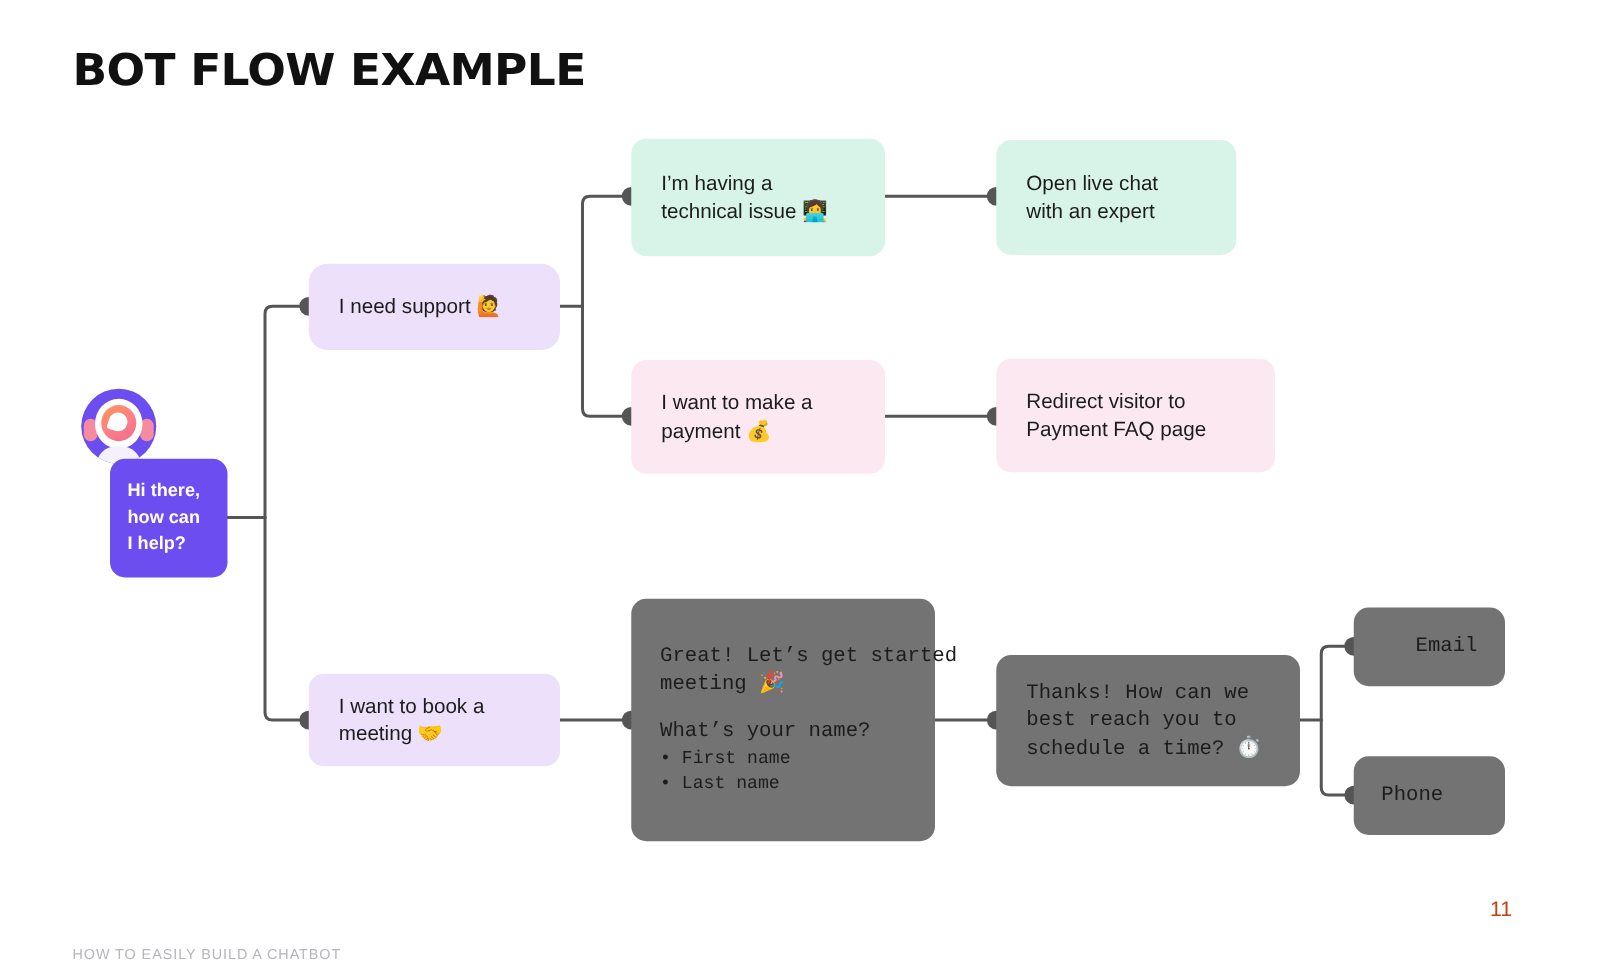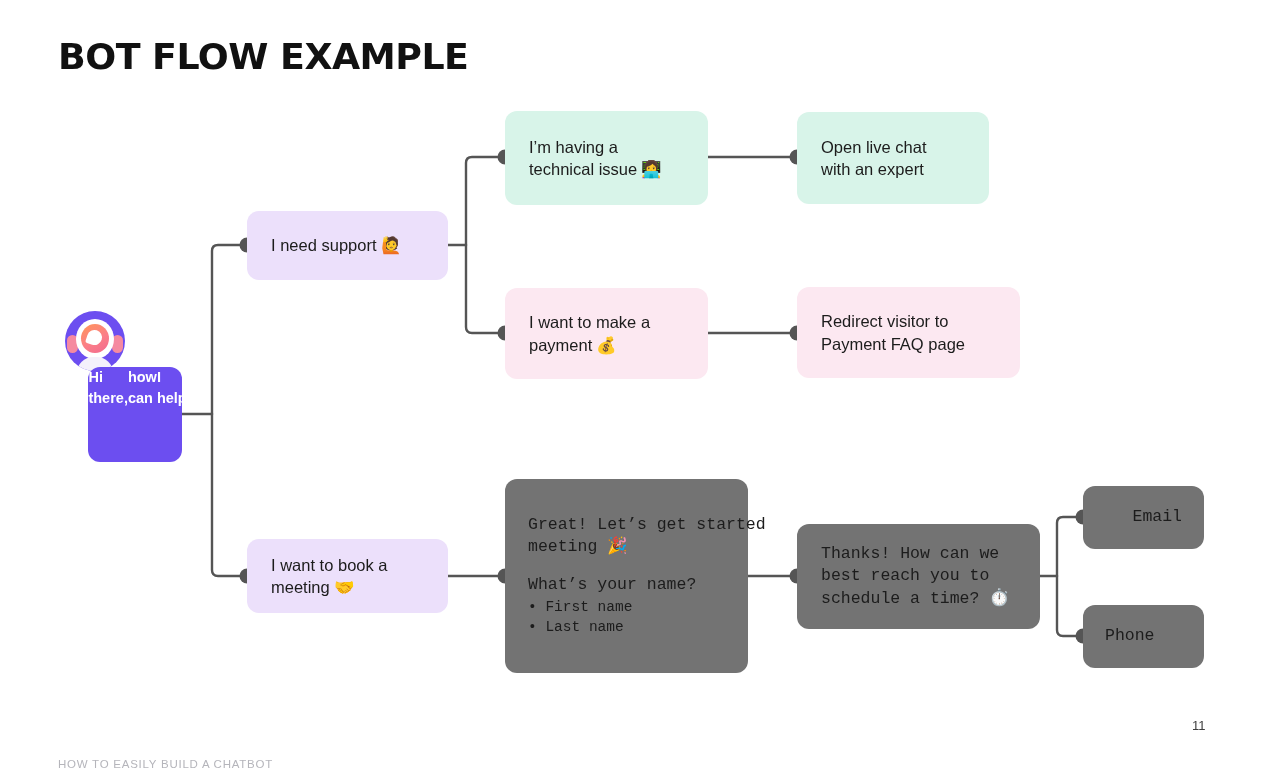--- a/index.html
+++ b/index.html
@@ -21,41 +21,41 @@
   }
 
   
   .footer-label {
     position: absolute; left: 58px; top: 758px;
     font-size: 11.5px; letter-spacing: 0.75px;
     color: #b5b5bb; text-transform: uppercase;
   }
   .page-num {
     position: absolute; left: 1192px; top: 718px;
-    font-size: 13px; color: #404040;
+    font-size: 17px; color: #c2410c;
   }
 
   
   #wires { position: absolute; left: 0; top: 0; width: 1280px; height: 784px; }
 
   
   .node {
     position: absolute;
     border-radius: 12px;
     display: flex; flex-direction: column; justify-content: center;
     padding: 16px 24px;
     font-size: 16.5px; line-height: 1.34; color: #1c1c1c;
   }
   .node .ln { white-space: nowrap; }
   .lavender { background: #ece0fb; }
   .mint     { background: #d8f4e9; }
   .pink     { background: #fce8f1; }
   .peach    { background: #737373; font-family: Liberation Mono, monospace; }
 
-  .n-support  { left: 247px; top: 211px; width: 201px; height: 69px; }
+  .n-support  { left: 247px; top: 211px; width: 201px; height: 69px; border-radius: 15px; }
   .n-tech     { left: 505px; top: 111px; width: 203px; height: 94px; }
   .n-livechat { left: 797px; top: 112px; width: 192px; height: 92px; }
   .n-payment  { left: 505px; top: 288px; width: 203px; height: 91px; }
   .n-redirect { left: 797px; top: 287px; width: 223px; height: 91px; }
   .n-meeting  { left: 247px; top: 539px; width: 201px; height: 74px; }
   .n-great    { left: 505px; top: 479px; width: 243px; height: 194px; padding: 0 23px; }
   .n-thanks   { left: 797px; top: 524px; width: 243px; height: 105px; }
   .n-email    { left: 1083px; top: 486px; width: 121px; height: 63px; padding: 0 22px; text-align: right; }
   .n-phone    { left: 1083px; top: 605px; width: 121px; height: 63px; padding: 0 22px; }
 
@@ -93,21 +93,21 @@
   .bot-body {
     position: absolute; left: 12px; bottom: -6px;
     width: 36px; height: 20px; border-radius: 16px 16px 0 0;
     background: #f4f1fb;
   }
   .bot-bubble {
     position: absolute; left: 88px; top: 367px;
     width: 94px; height: 95px; border-radius: 12px;
     background: #6c4ef0; color: #ffffff;
     font-size: 14.5px; font-weight: bold; line-height: 1.43;
-    display: flex; justify-content: center;
+    display: flex; flex-direction: column; justify-content: center;
     padding-left: 14px;
   }
 </style>
 </head>
 <body>
 
 <div id="stage">
 
   <div class="title">BOT FLOW EXAMPLE</div>
 

